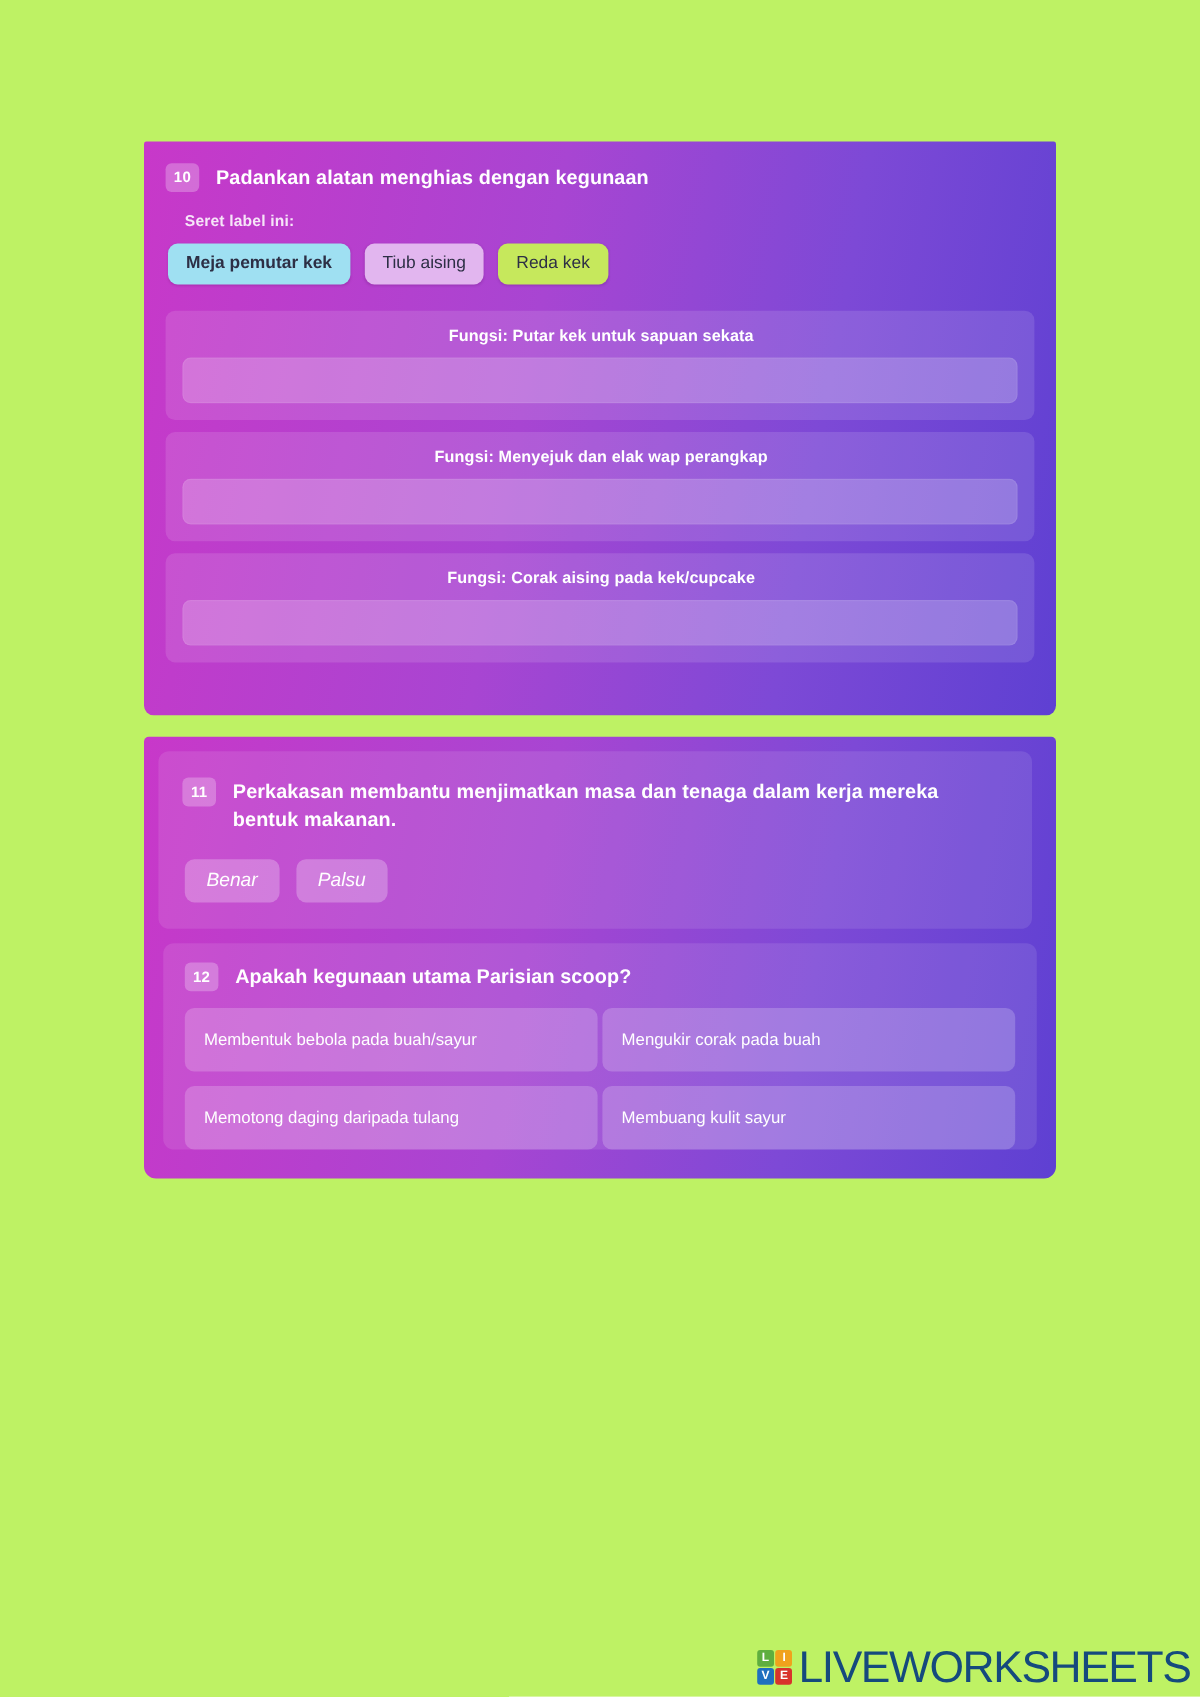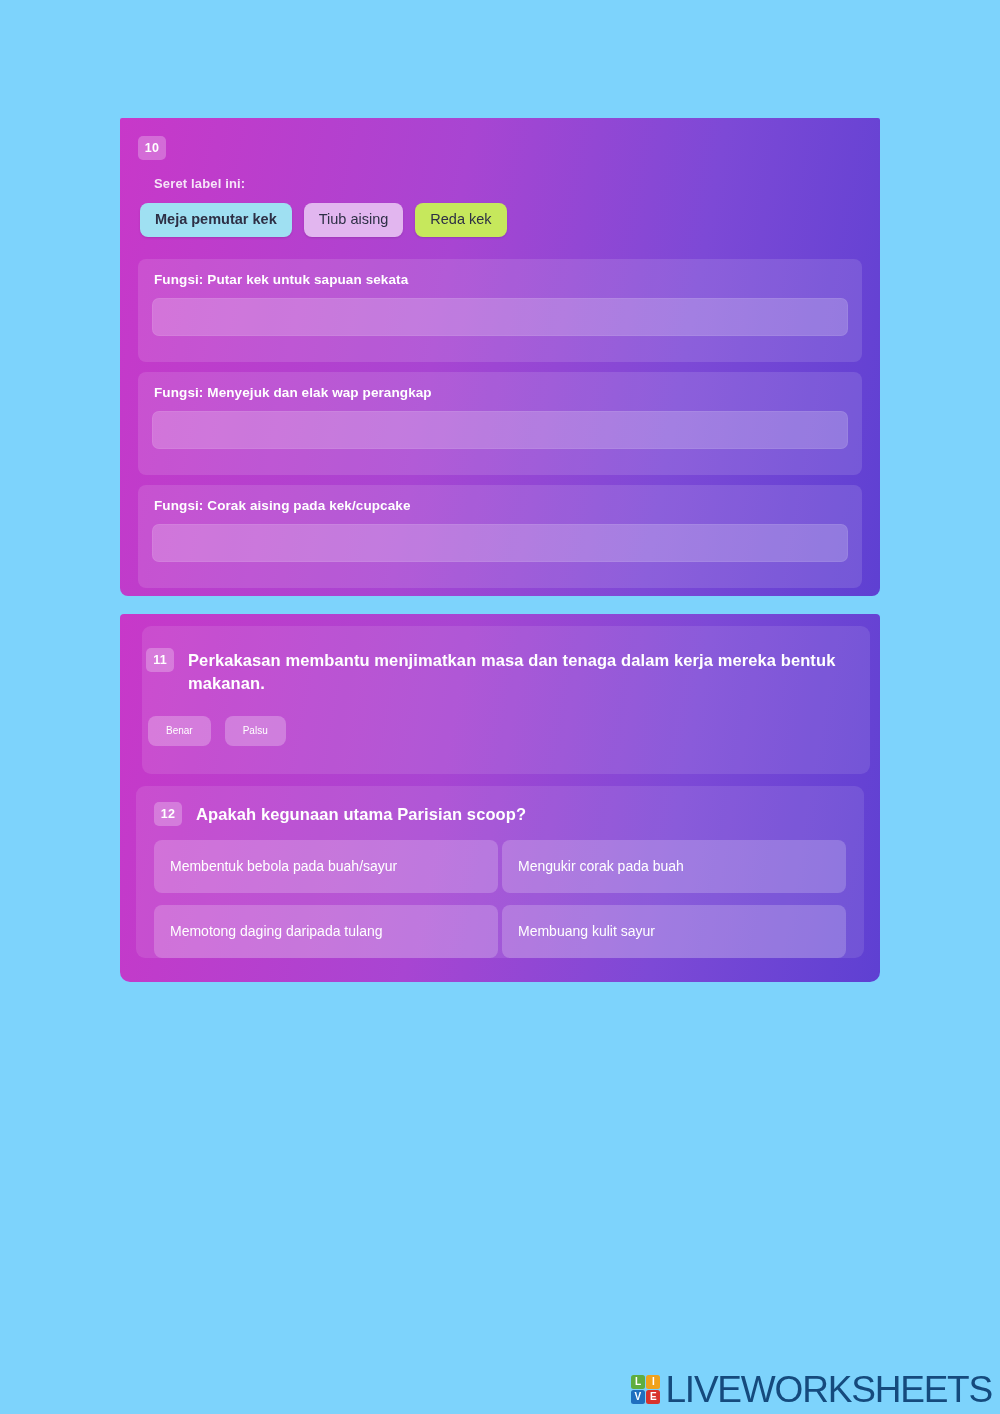--- a/index.html
+++ b/index.html
@@ -15,21 +15,21 @@
     font-family: "Liberation Sans", sans-serif;
     -webkit-font-smoothing: antialiased;
   }
 
   .sheet {
     position: absolute;
     left: 0;
     top: 0;
     width: 1000px;
     height: 1414px;
-    background: #7dd3fc;
+    background: #bef264;
   }
 
   
   .card {
     position: absolute;
     left: 120px;
     width: 760px;
     background: linear-gradient(100deg, #c838c9 0%, #bf3ccb 12%, #a845d2 42%, #7d49d6 72%, #5e40d2 100%);
     box-sizing: border-box;
     overflow: hidden;
@@ -104,22 +104,23 @@
   
   .drop-list {
     margin-top: 22px;
     display: flex;
     flex-direction: column;
     gap: 10px;
   }
   .drop-row {
     border-radius: 8px;
     background: rgba(255,255,255,0.12);
-    padding: 13px 14px 26px 14px;
-    box-sizing: border-box;
+    padding: 13px 14px 14px 14px;
+    box-sizing: border-box;
+    text-align: center;
   }
   .drop-label {
     color: #ffffff;
     font-size: 13.5px;
     font-weight: 700;
     letter-spacing: .1px;
     margin-bottom: 11px;
     margin-left: 2px;
   }
   .drop-zone {
@@ -130,49 +131,50 @@
   }
 
   
   .panel {
     border-radius: 9px;
     background: rgba(255,255,255,0.10);
     box-sizing: border-box;
   }
   .panel-q11 {
     position: absolute;
-    left: 22px;
+    left: 12px;
     top: 12px;
     width: 728px;
     height: 148px;
-    padding: 22px 20px 18px 4px;
+    padding: 22px 20px 18px 20px;
   }
   .panel-q12 {
     position: absolute;
     left: 16px;
     top: 172px;
     width: 728px;
     height: 172px;
     padding: 16px 18px 18px 18px;
   }
 
   .tf-row {
     display: flex;
     gap: 14px;
     margin-top: 20px;
     margin-left: 2px;
   }
   .tf-btn {
     background: rgba(255,255,255,0.26);
     color: #ffffff;
-    font-size: 10px;
+    font-size: 16px;
     border-radius: 8px;
     padding: 9px 18px 10px 18px;
     line-height: 1.1;
     white-space: nowrap;
+    font-style: italic;
   }
 
   .options-grid {
     margin-top: 14px;
     display: grid;
     grid-template-columns: 1fr 1fr;
     gap: 12px 4px;
   }
   .option {
     background: rgba(255,255,255,0.20);
@@ -227,20 +229,21 @@
 </style>
 </head>
 <body>
 
 <div class="sheet">
 
   <div class="card card-q10">
 
     <div class="q-head">
       <div class="q-num">10</div>
+      <div class="q-title">Padankan alatan menghias dengan kegunaan</div>
     </div>
 
     <div class="drag-prompt">Seret label ini:</div>
 
     <div class="chips">
       <div class="chip" style="background:#9fe0f2;font-weight:bold;">Meja pemutar kek</div>
       <div class="chip" style="background:#e2b6ef;">Tiub aising</div>
       <div class="chip" style="background:#c6e85c;">Reda kek</div>
     </div>
 

